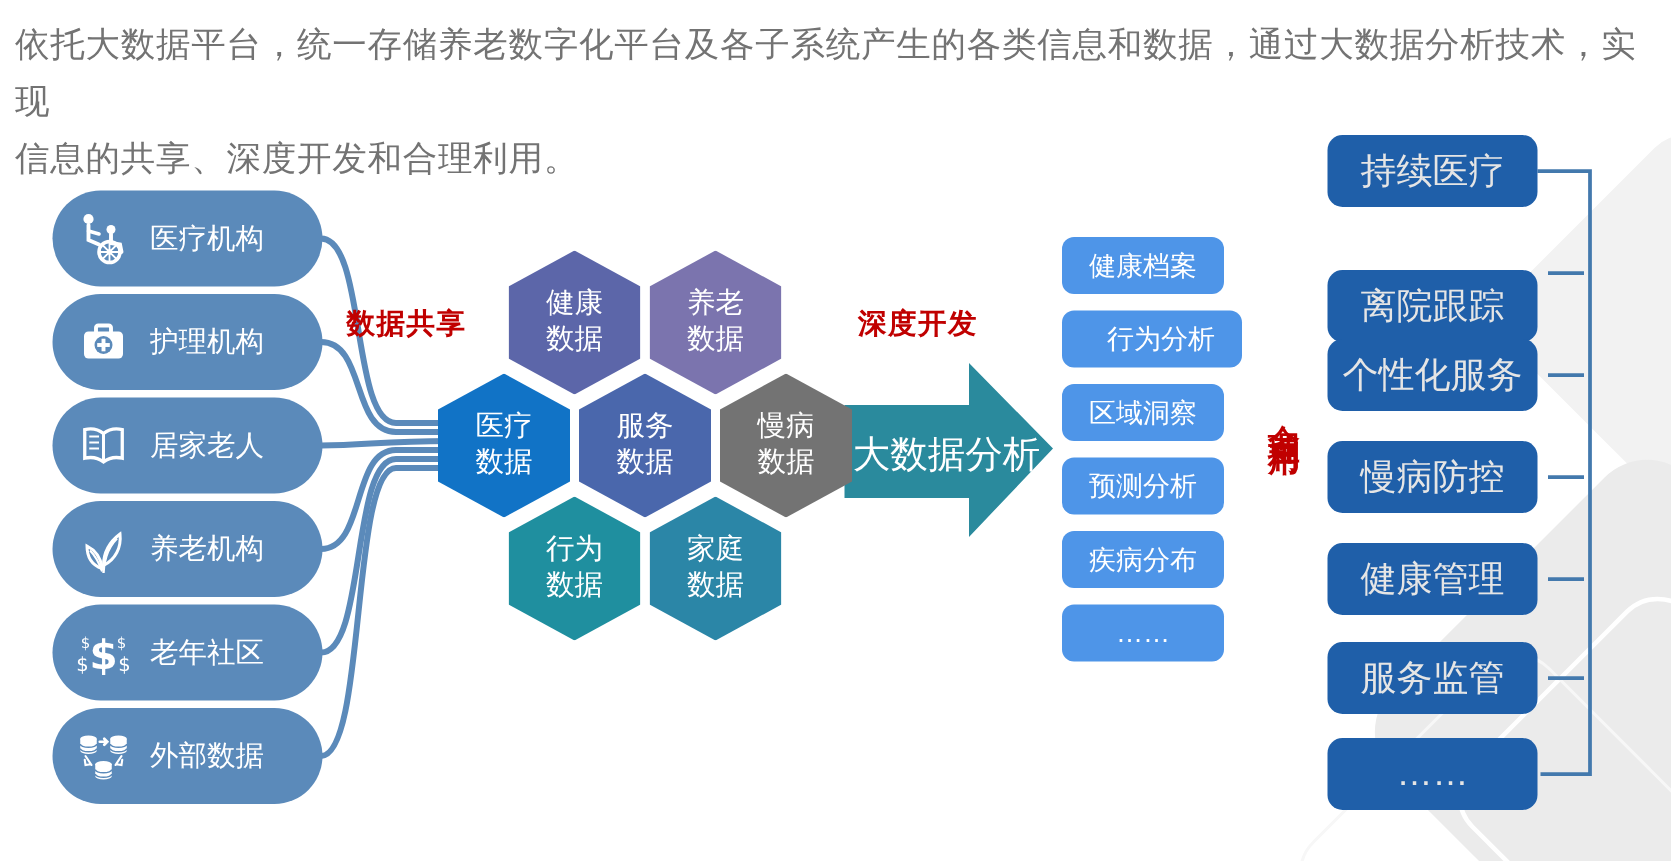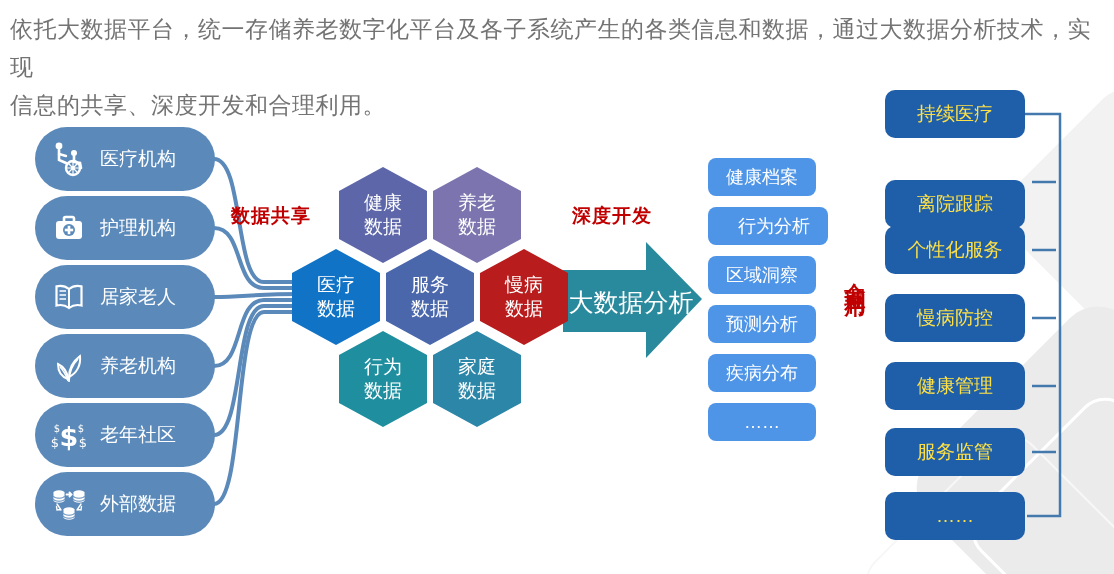--- a/index.html
+++ b/index.html
@@ -66,21 +66,21 @@
 
   
   .abox{
     position:absolute;left:708px;width:108px;height:38px;border-radius:8px;z-index:2;
     background:#4e95e8;color:#fff;font-size:18px;
     display:flex;align-items:center;justify-content:center;
   }
   
   .rbox{
     position:absolute;left:885px;width:140px;height:48px;border-radius:10px;z-index:2;
-    background:#1f5fa9;color:#fde047;font-size:19px;
+    background:#1f5fa9;color:#e5e5e5;font-size:24px;
     display:flex;align-items:center;justify-content:center;text-align:center;
   }
 </style>
 </head>
 <body>
 
 <div id="stage">
 
   <div class="deco d1"></div>
   <div class="deco d2"></div>
@@ -203,21 +203,21 @@
   <div class="red-label" id="utilize-label">合理利用</div>
 
   <div class="hex h0" style="background-color: rgb(92, 102, 169);">健康
 数据</div>
   <div class="hex h1" style="background-color: rgb(123, 116, 174);">养老
 数据</div>
   <div class="hex h2" style="background-color: rgb(17, 115, 198);">医疗
 数据</div>
   <div class="hex h3" style="background-color: rgb(74, 103, 172);">服务
 数据</div>
-  <div class="hex h4" style="background-color: #b91c1c;">慢病
+  <div class="hex h4" style="background-color: #737373;">慢病
 数据</div>
   <div class="hex h5" style="background-color: rgb(31, 143, 159);">行为
 数据</div>
   <div class="hex h6" style="background-color: rgb(43, 134, 167);">家庭
 数据</div>
 
   <svg class="layer" id="arrow-svg" viewBox="0 0 146 124">
     <polygon points="3,32 86,32 86,4 142,61 86,120 86,94 3,94" fill="#2a8a9d"></polygon>
   </svg>
   <div id="arrow-label">大数据分析</div>

